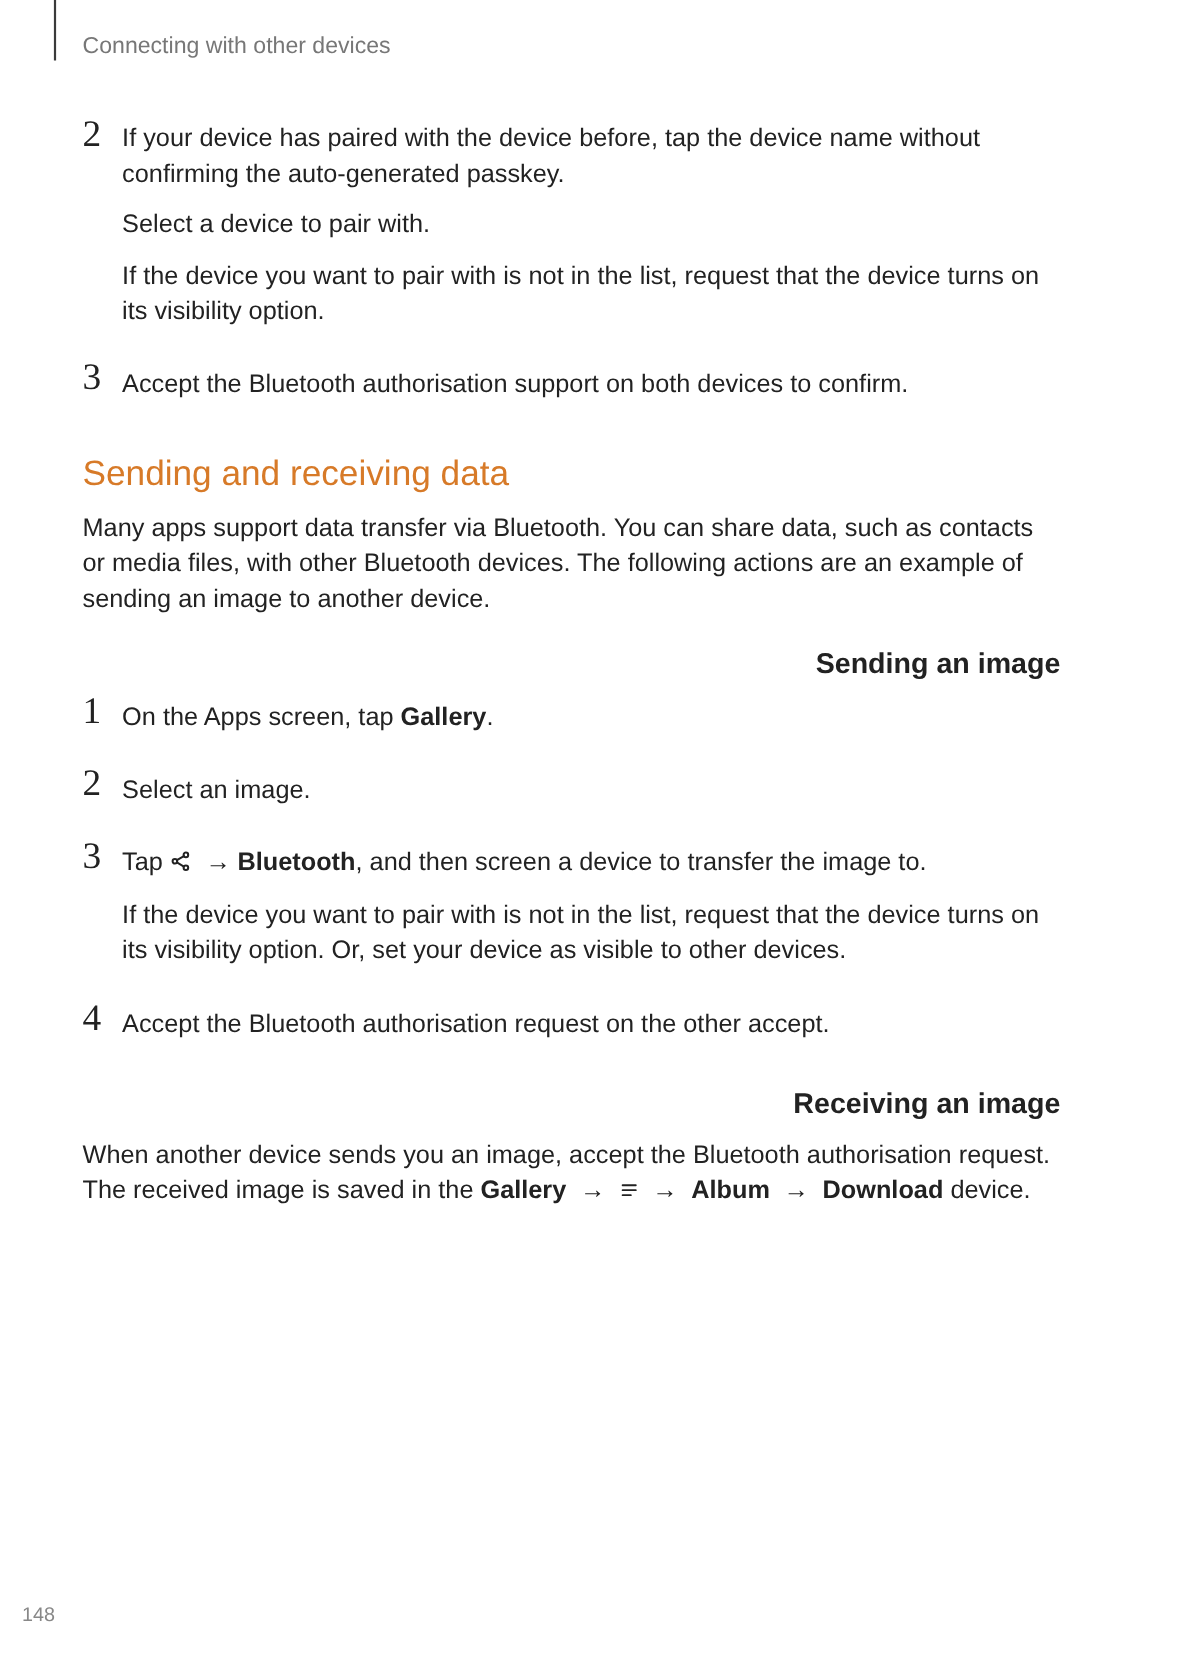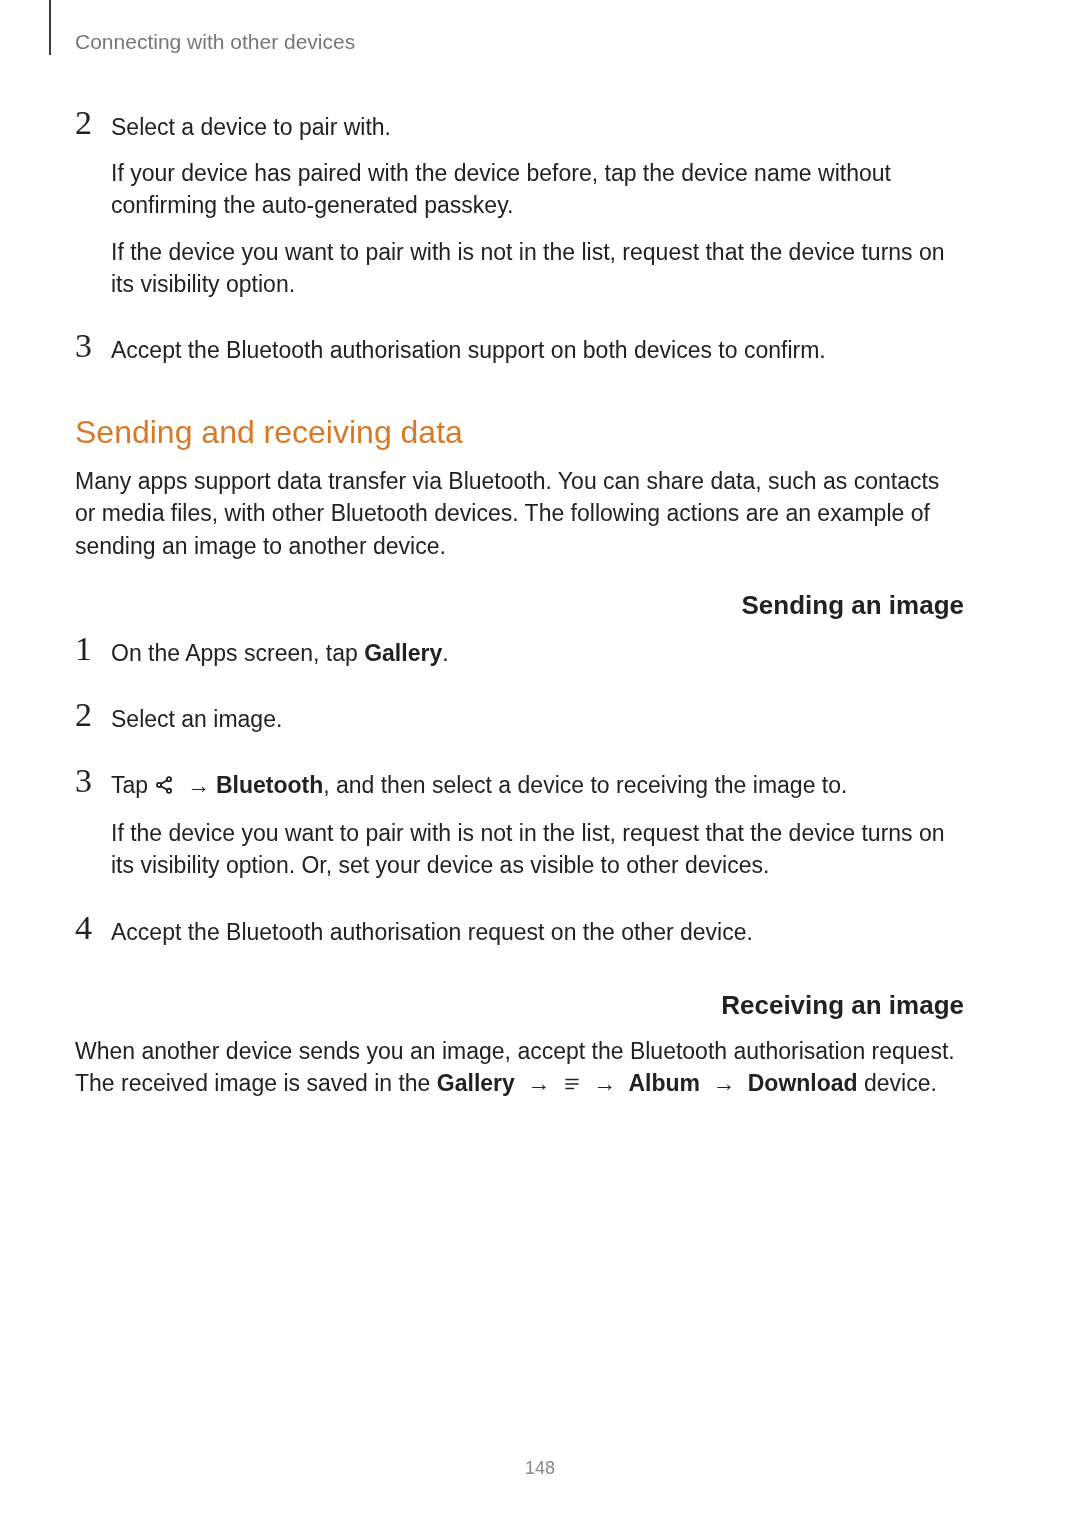--- a/index.html
+++ b/index.html
@@ -90,42 +90,43 @@
   }
   .arrow {
     margin: 0 6px;
   }
   b { font-weight: 700; }
   .page-number {
     position: absolute;
     bottom: 48px;
     left: 0;
     right: 0;
-    text-align: center;
+    text-align: left;
     font-size: 18px;
     color: #888;
+    padding-left: 20px;
   }
 </style>
 </head>
 <body>
 
 <div class="left-bar"></div>
 
 <div class="page">
 
   <div class="header-row">
     <span class="running-header">Connecting with other devices</span>
   </div>
 
   <ol class="num-list">
     <li class="num-item">
       <div class="num">2</div>
       <div class="num-body">
+        <p class="para">If your device has paired with the device before, tap the device name without confirming the auto-generated passkey.</p>
         <p class="para lead">Select a device to pair with.</p>
-        <p class="para">If your device has paired with the device before, tap the device name without confirming the auto-generated passkey.</p>
         <p class="para">If the device you want to pair with is not in the list, request that the device turns on its visibility option.</p>
       </div>
     </li>
     <li class="num-item">
       <div class="num">3</div>
       <div class="num-body">
         <p class="para lead">Accept the Bluetooth authorisation support on both devices to confirm.</p>
       </div>
     </li>
   </ol>
@@ -154,29 +155,29 @@
       <div class="num">3</div>
       <div class="num-body">
         <p class="para lead">
           <span>Tap </span><span class="icon"><svg width="20" height="20" viewBox="0 0 24 24" fill="none" stroke="#222" stroke-width="2.2" stroke-linecap="round" stroke-linejoin="round">
                 <circle cx="18" cy="5" r="2.5"></circle>
                 <circle cx="6" cy="12" r="2.5"></circle>
                 <circle cx="18" cy="19" r="2.5"></circle>
                 <line x1="8.2" y1="10.7" x2="15.8" y2="6.3"></line>
                 <line x1="8.2" y1="13.3" x2="15.8" y2="17.7"></line>
               </svg></span>
-          <span class="arrow">→</span><b>Bluetooth</b><span>, and then select a device to receiving the image to.</span>
+          <span class="arrow">→</span><b>Bluetooth</b><span>, and then screen a device to transfer the image to.</span>
         </p>
         <p class="para">If the device you want to pair with is not in the list, request that the device turns on its visibility option. Or, set your device as visible to other devices.</p>
       </div>
     </li>
     <li class="num-item">
       <div class="num">4</div>
       <div class="num-body">
-        <p class="para lead">Accept the Bluetooth authorisation request on the other device.</p>
+        <p class="para lead">Accept the Bluetooth authorisation request on the other accept.</p>
       </div>
     </li>
   </ol>
 
   <h3 class="subhead">Receiving an image</h3>
   <p class="para">
     <span>When another device sends you an image, accept the Bluetooth authorisation request. The received image is saved in the </span><b>Gallery</b>
     <span class="arrow">→</span>
     <span class="icon"><svg width="18" height="18" viewBox="0 0 24 24" fill="none" stroke="#222" stroke-width="2.2" stroke-linecap="round">
           <line x1="4" y1="6" x2="20" y2="6"></line>

